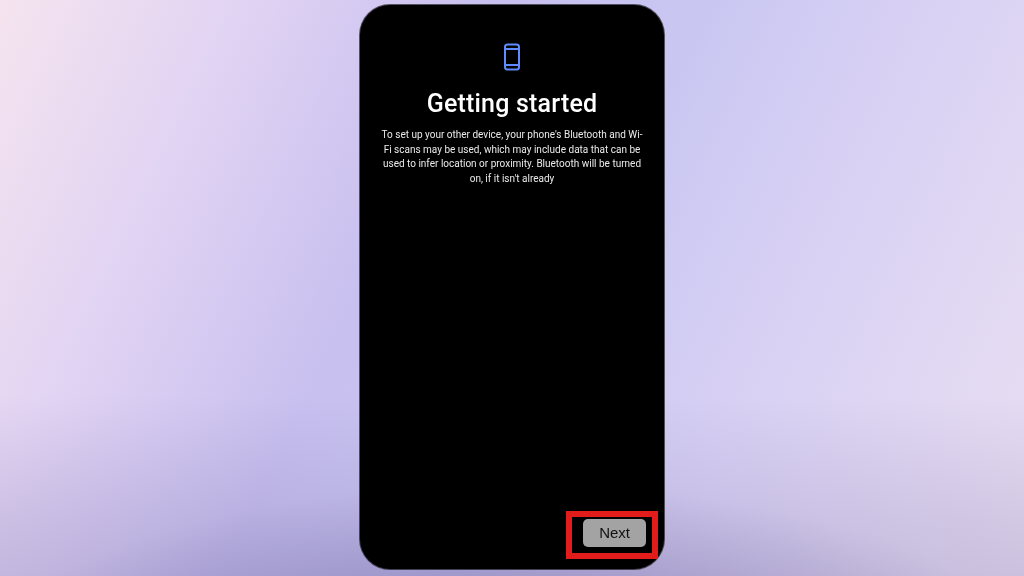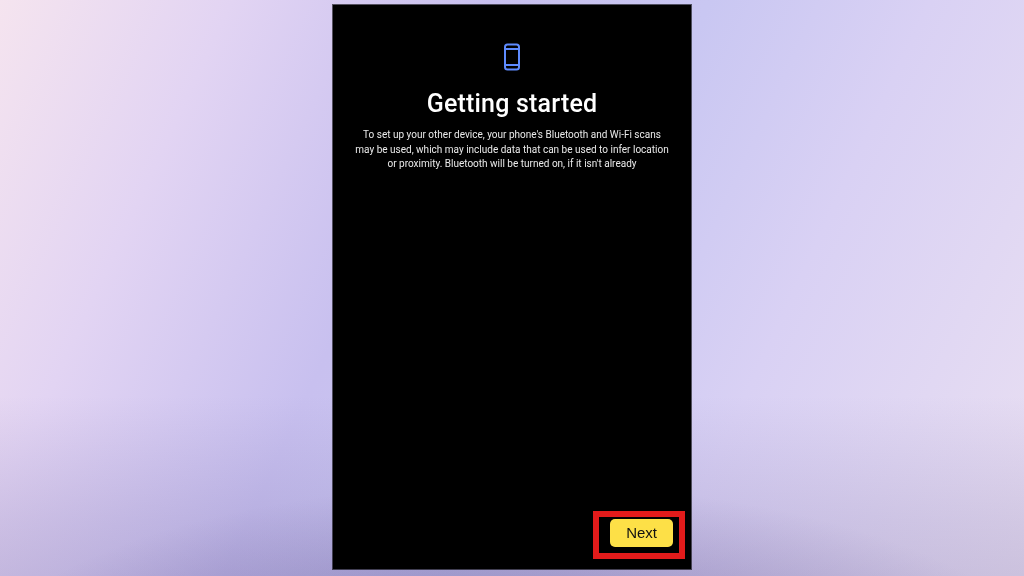--- a/index.html
+++ b/index.html
@@ -37,26 +37,27 @@
       rgba(110,100,160,0.18) 70%,
       rgba(100,90,150,0.22) 100%);
     pointer-events: none;
   }
 
   .phone {
     position: absolute;
     left: 50%;
     top: 5px;
     transform: translateX(-50%);
-    width: 358px;
+    width: 304px;
     height: 564px;
     background: #000;
     color: #fff;
     box-sizing: border-box;
     box-shadow: 0 0 0 1px rgba(0,0,0,0.6);
+    border-radius: 30px;
   }
 
   .screen-content {
     padding: 36px 18px 0 18px;
     text-align: center;
   }
 
   .phone-icon {
     display: inline-block;
     margin-top: 2px;
@@ -83,21 +84,21 @@
   .bottom-bar {
     position: absolute;
     left: 0; right: 0; bottom: 0;
     height: 68px;
   }
 
   .next-btn {
     position: absolute;
     right: 18px;
     bottom: 22px;
-    background: #fde047;
+    background: #a3a3a3;
     color: #111;
     border: none;
     border-radius: 5px;
     padding: 6px 16px 7px 16px;
     font-size: 15px;
     font-weight: 500;
     cursor: pointer;
     line-height: 1;
   }
 

